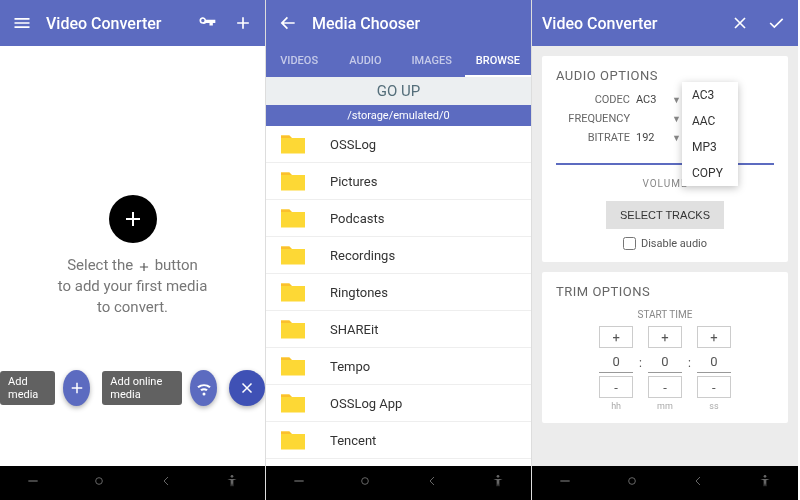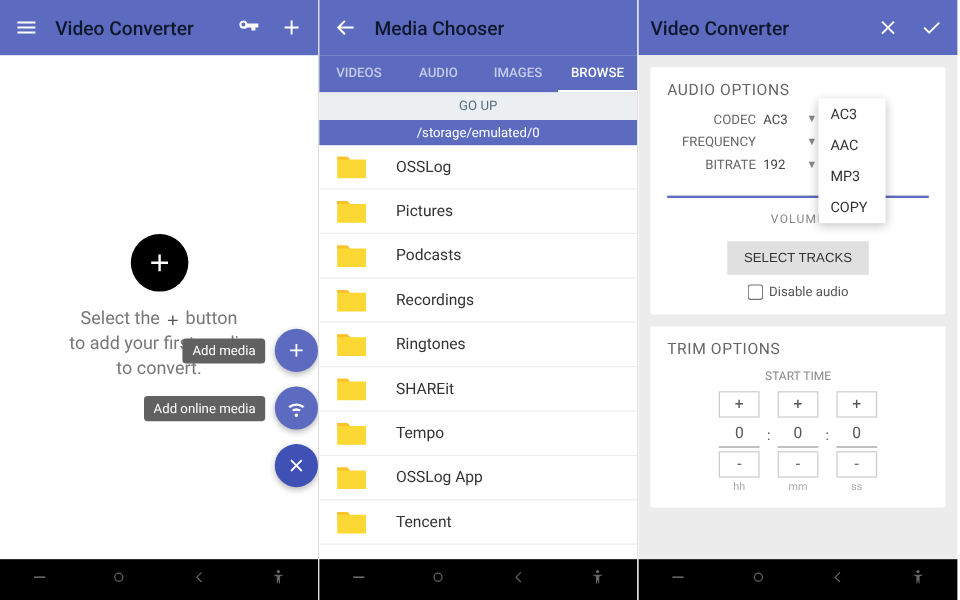--- a/index.html
+++ b/index.html
@@ -2,50 +2,50 @@
 <html><head>
 <meta charset="utf-8">
 <style>
   * { box-sizing: border-box; margin: 0; padding: 0; }
   body { font-family: Roboto, Arial, sans-serif; background: #fff; width: 800px; height: 500px; overflow: hidden; position: relative; }
   .screens { display: flex; width: 800px; height: 500px; }
   .screen { width: 266px; height: 500px; display: flex; flex-direction: column; background: #fff; border-right: 1px solid #ddd; position: relative; overflow: hidden; }
   .screen:last-child { border-right: none; }
 
   
-  .appbar { background: #5c6bc0; color: #0f172a; height: 46px; display: flex; align-items: center; padding: 0 10px; gap: 12px; font-size: 16px; font-weight: 500; }
+  .appbar { background: #5c6bc0; color: #ffffff; height: 46px; display: flex; align-items: center; padding: 0 10px; gap: 12px; font-size: 16px; font-weight: 500; }
   .appbar .spacer { flex: 1; }
   .iconbtn { width: 24px; height: 24px; display: flex; align-items: center; justify-content: center; cursor: pointer; color: #fff; }
   .iconbtn svg { width: 20px; height: 20px; fill: currentColor; }
 
   
   .s1-body { flex: 1; display: flex; flex-direction: column; align-items: center; justify-content: center; padding: 20px; position: relative; }
   .bigplus { width: 48px; height: 48px; border-radius: 50%; background: #000; display: flex; align-items: center; justify-content: center; margin-bottom: 12px; }
   .bigplus svg { fill: #fff; width: 24px; height: 24px; }
   .emptytext { color: #777; font-size: 15px; text-align: center; line-height: 1.4; }
   .inline-plus { display: inline-block; width: 14px; height: 14px; vertical-align: middle; }
   .inline-plus svg { fill: #555; width: 14px; height: 14px; }
 
-  .fab-stack { position: absolute; right: 0; bottom: 60px; display: flex; flex-direction: column; align-items: flex-end; gap: 12px; }
+  .fab-stack { position: absolute; right: 0; bottom: 60px; display: flex; flex-direction: row; align-items: flex-end; gap: 12px; }
   .fab-row { display: flex; align-items: center; gap: 8px; }
   .fab-label { background: #616161; color: #fff; font-size: 11px; padding: 4px 8px; border-radius: 3px; }
   .fab { width: 36px; height: 36px; border-radius: 50%; background: #5c6bc0; display: flex; align-items: center; justify-content: center; box-shadow: 0 2px 5px rgba(0,0,0,0.3); cursor: pointer; }
   .fab svg { fill: #fff; width: 18px; height: 18px; }
   .fab.close { background: #3f51b5; }
 
   
   .navbar { background: #000; height: 34px; display: flex; align-items: center; justify-content: space-around; }
   .navbar .navicon { color: #666; }
   .navbar .navicon svg { fill: #666; width: 16px; height: 16px; }
 
   
   .tabs { background: #5c6bc0; display: flex; color: #c5cae9; font-size: 11px; font-weight: 500; }
   .tab { flex: 1; text-align: center; padding: 8px 0; cursor: pointer; }
   .tab.active { color: #fff; border-bottom: 2px solid #fff; }
-  .goup { background: #eceff1; color: #546e7a; font-size: 11px; text-align: center; padding: 5px 0; cursor: pointer; }
+  .goup { background: #eceff1; color: #546e7a; font-size: 15px; text-align: center; padding: 5px 0; cursor: pointer; }
   .path { background: #5c6bc0; color: #fff; font-size: 11px; text-align: center; padding: 4px 0; }
   .folders { flex: 1; overflow-y: auto; }
   .folder-row { display: flex; align-items: center; gap: 22px; padding: 6px 12px; border-bottom: 1px solid #eee; cursor: pointer; }
   .folder-icon { width: 30px; height: 24px; position: relative; }
   .folder-icon svg { width: 30px; height: 24px; }
   .folder-name { font-size: 13px; color: #333; }
 
   
   .s3-body { flex: 1; overflow-y: auto; padding: 10px; background: #ececec; display: flex; flex-direction: column; gap: 10px; }
   .card { background: #fff; border-radius: 2px; padding: 12px 14px; position: relative; }

